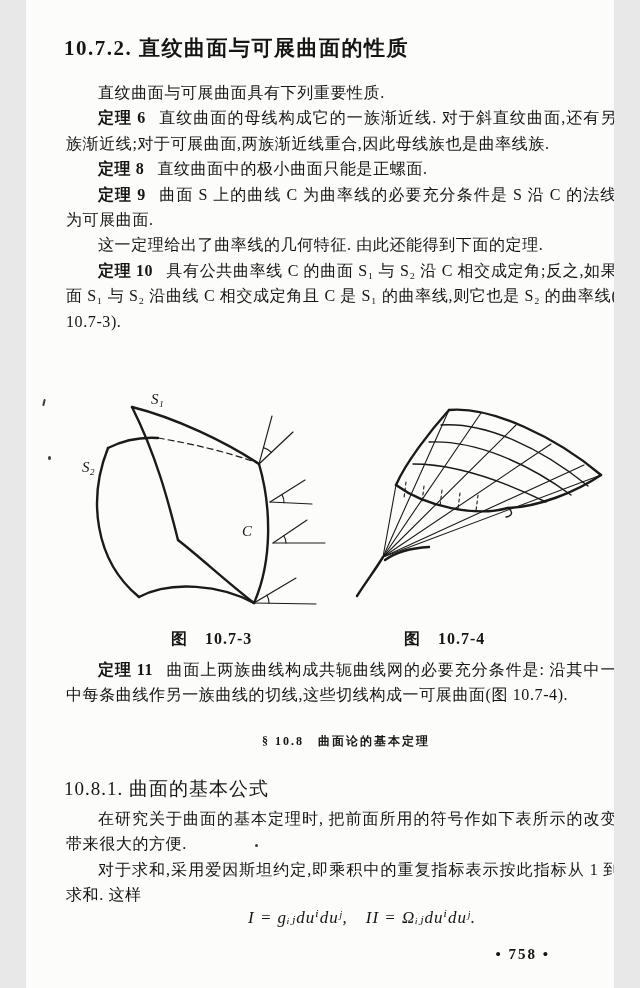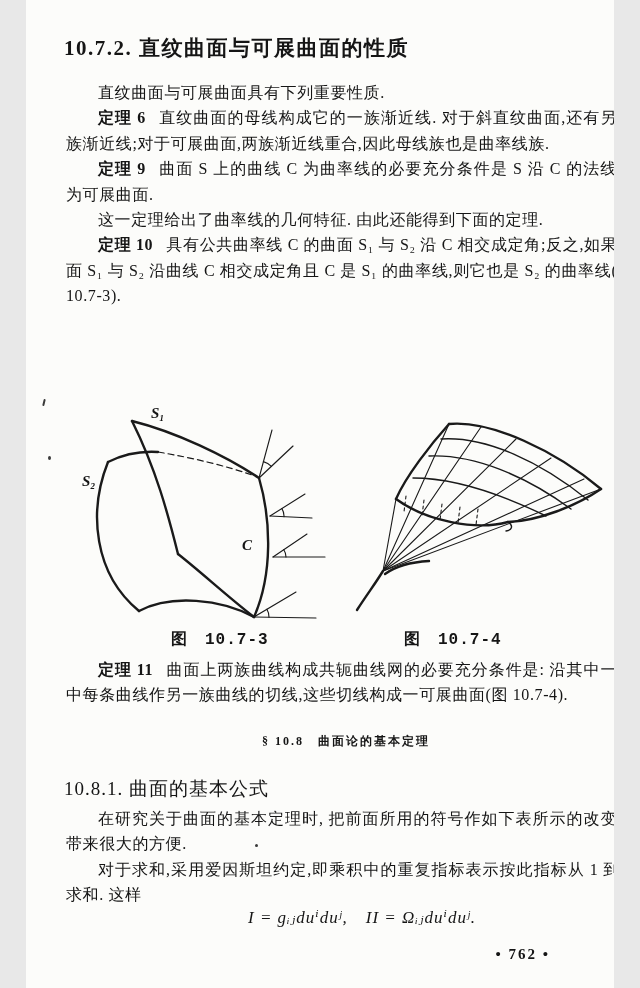--- a/index.html
+++ b/index.html
@@ -12,25 +12,25 @@
     position:absolute;left:38px;top:34px;
     font-size:21px;font-weight:bold;letter-spacing:1.5px;white-space:nowrap;
   }
   .block{
     position:absolute;left:40px;width:568px;
     font-size:16px;line-height:25.4px;letter-spacing:0.6px;
     text-align:justify;text-justify:inter-ideograph;
   }
   .para{margin:0;text-indent:32px;}
   .thm-label{font-weight:bold;margin-right:13px;}
-  .fig{position:absolute;top:394px;font-weight:bold;}
+  .fig{position:absolute;top:380px;}
   .fig svg{display:block;}
   .caption{
     position:absolute;top:629px;font-size:16px;font-weight:bold;
-    letter-spacing:1px;white-space:nowrap;font-family:Liberation Mono, monospace;
+    letter-spacing:1px;white-space:nowrap;
   }
   .svglabel{
     font-family:"Liberation Serif","DejaVu Serif",serif;
     font-style:italic;font-size:15px;fill:#151515;
   }
   .h2{
     position:absolute;left:0;top:733px;width:640px;text-align:center;
     font-size:12px;font-weight:bold;letter-spacing:2px;
   }
   .h3{
@@ -59,20 +59,23 @@
 <div class="page">
 
   <div class="h1">10.7.2. 直纹曲面与可展曲面的性质</div>
 
   <div class="block" style="top:80px">
     <p class="para">
       <span>直纹曲面与可展曲面具有下列重要性质.</span>
     </p>
     <p class="para">
       <b class="thm-label">定理 6</b><span>直纹曲面的母线构成它的一族渐近线. 对于斜直纹曲面,还有另一族渐近线;对于可展曲面,两族渐近线重合,因此母线族也是曲率线族.</span>
+    </p>
+    <p class="para">
+      <b class="thm-label">定理 8</b><span>直纹曲面中的极小曲面只能是正螺面.</span>
     </p>
     <p class="para">
       <b class="thm-label">定理 9</b><span>曲面 S 上的曲线 C 为曲率线的必要充分条件是 S 沿 C 的法线面为可展曲面.</span>
     </p>
     <p class="para">
       <span>这一定理给出了曲率线的几何特征. 由此还能得到下面的定理.</span>
     </p>
     <p class="para">
       <b class="thm-label">定理 10</b><span>具有公共曲率线 C 的曲面 S₁ 与 S₂ 沿 C 相交成定角;反之,如果曲面 S₁ 与 S₂ 沿曲线 C 相交成定角且 C 是 S₁ 的曲率线,则它也是 S₂ 的曲率线(图 10.7-3).</span>
     </p>
@@ -159,20 +162,20 @@
     <p class="para">
       <span>在研究关于曲面的基本定理时, 把前面所用的符号作如下表所示的改变会带来很大的方便.</span>
     </p>
     <p class="para">
       <span>对于求和,采用爱因斯坦约定,即乘积中的重复指标表示按此指标从 1 到 2 求和. 这样</span>
     </p>
   </div>
 
   <div class="formula">I = gᵢⱼduⁱduʲ,　II = Ωᵢⱼduⁱduʲ.</div>
 
-  <div class="pagenum">• 762 •</div>
+  <div class="pagenum">• 758 •</div>
 
   <div class="speck" style="left:17px;top:399px;width:2px;height:7px;border-radius:1px;transform:rotate(14deg);"></div>
   <div class="speck" style="left:22px;top:456px;width:3px;height:4px;"></div>
   <div class="speck" style="left:229px;top:844px;width:3px;height:3px;"></div>
   <div class="speck" style="left:596px;top:134px;width:3px;height:3px;"></div>
 
 </div>
 
 </body></html>

